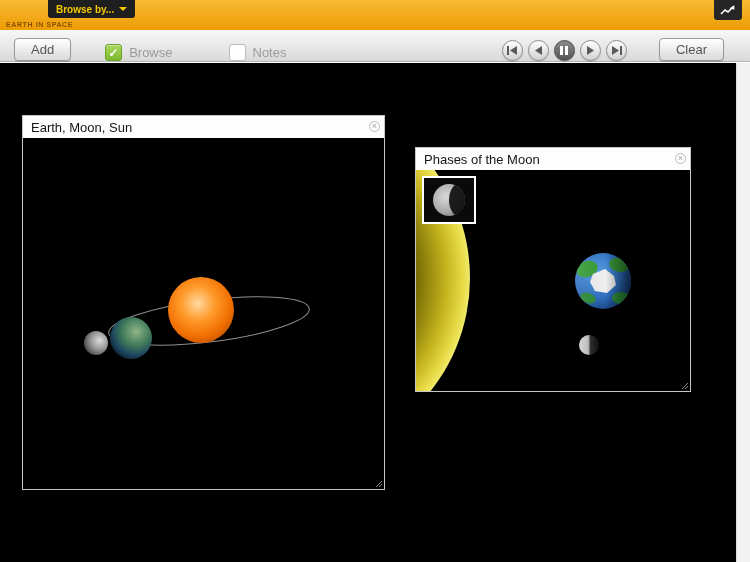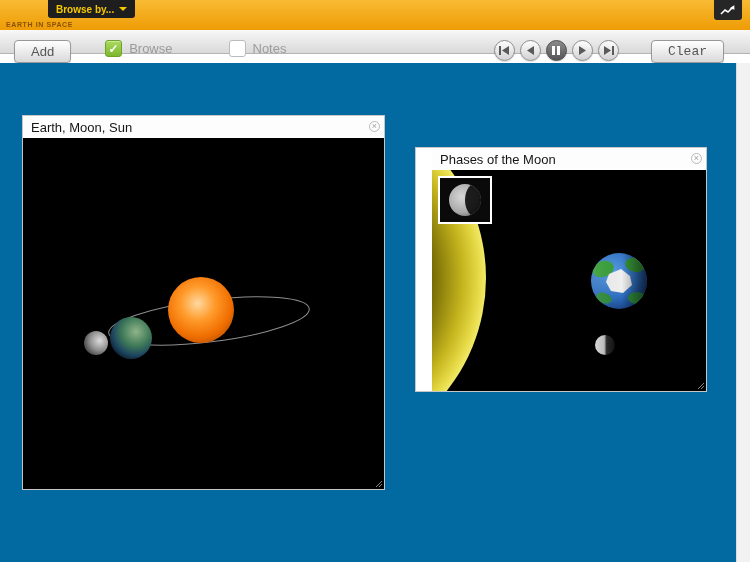--- a/index.html
+++ b/index.html
@@ -14,61 +14,61 @@
     padding:0 8px;border-radius:0 0 3px 3px;display:flex;align-items:center;gap:5px;
     font-family:"Liberation Sans",sans-serif;margin-left:44px;}
   .dropdown-caret{width:0;height:0;border-left:4px solid transparent;border-right:4px solid transparent;
     border-top:4px solid #f6c800;}
   .app-label{position:absolute;left:6px;bottom:2px;font-size:7px;font-weight:bold;
     color:#8a5200;letter-spacing:.6px;}
   .trend-btn{position:absolute;top:0;right:8px;width:28px;height:20px;border:none;cursor:pointer;
     background:#262626;border-radius:0 0 3px 3px;display:flex;align-items:center;justify-content:center;}
 
   
-  .toolbar{position:absolute;top:30px;left:0;right:0;height:24px;
+  .toolbar{position:absolute;top:30px;left:0;right:0;height:32px;
     background:linear-gradient(#f8f8f8,#d9d9d9);border-bottom:1px solid #b3b3b3;
-    display:flex;align-items:flex-start;padding:10px 14px;box-sizing:border-box;}
+    display:flex;align-items:flex-end;padding:0 14px;box-sizing:border-box;}
   .btn{background:linear-gradient(#ffffff,#d9d9d9);border:1px solid #999;border-radius:4px;
     padding:3px 16px;font-size:13px;color:#555;cursor:pointer;
     box-shadow:0 1px 1px rgba(0,0,0,.18);font-family:"Liberation Sans",sans-serif;}
   .chk-group{display:flex;align-items:center;gap:7px;margin-left:34px;cursor:pointer;}
   .chk-group.notes{margin-left:56px;}
   .checkbox{width:17px;height:17px;border-radius:3px;display:flex;align-items:center;
     justify-content:center;font-size:12px;font-weight:bold;box-sizing:border-box;}
   .checkbox.checked{background:linear-gradient(#abd95e,#7cb82f);border:1px solid #6da428;color:#fff;
     box-shadow:inset 0 1px 0 rgba(255,255,255,.4);}
   .checkbox.unchecked{background:#fff;border:1px solid #bcbcbc;color:transparent;}
   .chk-label{font-size:13px;color:#9b9b9b;}
   .media{margin-left:auto;display:flex;gap:5px;align-items:center;}
   .media-btn{width:21px;height:21px;border-radius:50%;border:1px solid #8d8d8d;cursor:pointer;
     background:linear-gradient(#fefefe,#d2d2d2);display:flex;align-items:center;justify-content:center;
     padding:0;box-shadow:0 1px 1px rgba(0,0,0,.15);}
   .media-btn svg{display:block;}
   .media-btn .glyph{fill:#5a5a5a;}
   .media-btn.pressed{background:linear-gradient(#8b8b8b,#555);border-color:#4a4a4a;}
   .media-btn.pressed .glyph{fill:#fff;}
-  .clear-btn{margin-left:32px;margin-right:12px;font-family:Liberation Mono, monospace;}
-
-  
-  .main{position:absolute;top:63px;left:0;right:0;bottom:0;background:#0369a1;}
+  .clear-btn{margin-left:32px;margin-right:12px;}
+
+  
+  .main{position:absolute;top:63px;left:0;right:0;bottom:0;background:#000000;}
   .scroll-strip{position:absolute;top:0;right:0;bottom:0;width:13px;background:#f2f2f2;
     border-left:1px solid #ddd;}
 
   
   .panel{position:absolute;background:#fff;border:1px solid #c6c6c6;}
   .panel-titlebar{height:22px;display:flex;align-items:center;padding:0 8px;
     font-size:13px;color:#151515;position:relative;background:#fdfdfd;}
   .close-btn{position:absolute;right:4px;top:5px;width:11px;height:11px;border:1px solid #b8b8b8;
     border-radius:50%;color:#a0a0a0;font-size:9px;line-height:1;display:flex;align-items:center;
     justify-content:center;background:#fff;cursor:pointer;padding:0;box-sizing:border-box;}
   .panel-canvas{position:relative;background:#000;overflow:hidden;}
   .panel-canvas svg{display:block;}
   .panel-emsun{left:22px;top:52px;width:361px;}
   .panel-emsun .panel-canvas{height:351px;}
-  .panel-phases{left:415px;top:84px;width:274px;padding-left:16px;}
+  .panel-phases{left:415px;top:84px;width:274px;}
   .panel-phases .panel-canvas{height:221px;}
   .resize-handle{position:absolute;right:1px;bottom:1px;cursor:nwse-resize;}
 </style>
 </head>
 <body>
 
 <div class="stage">
 
   <div class="header">
     <button class="browse-btn">

